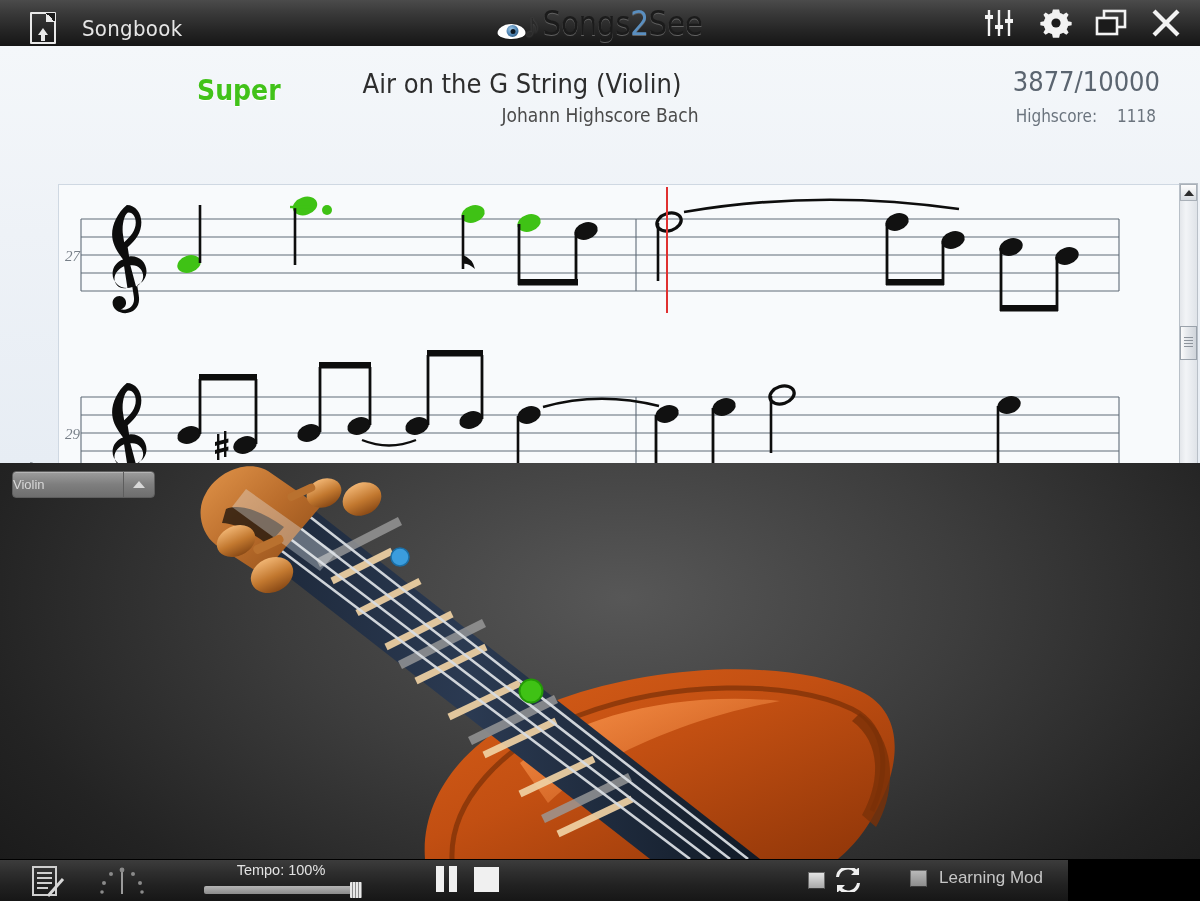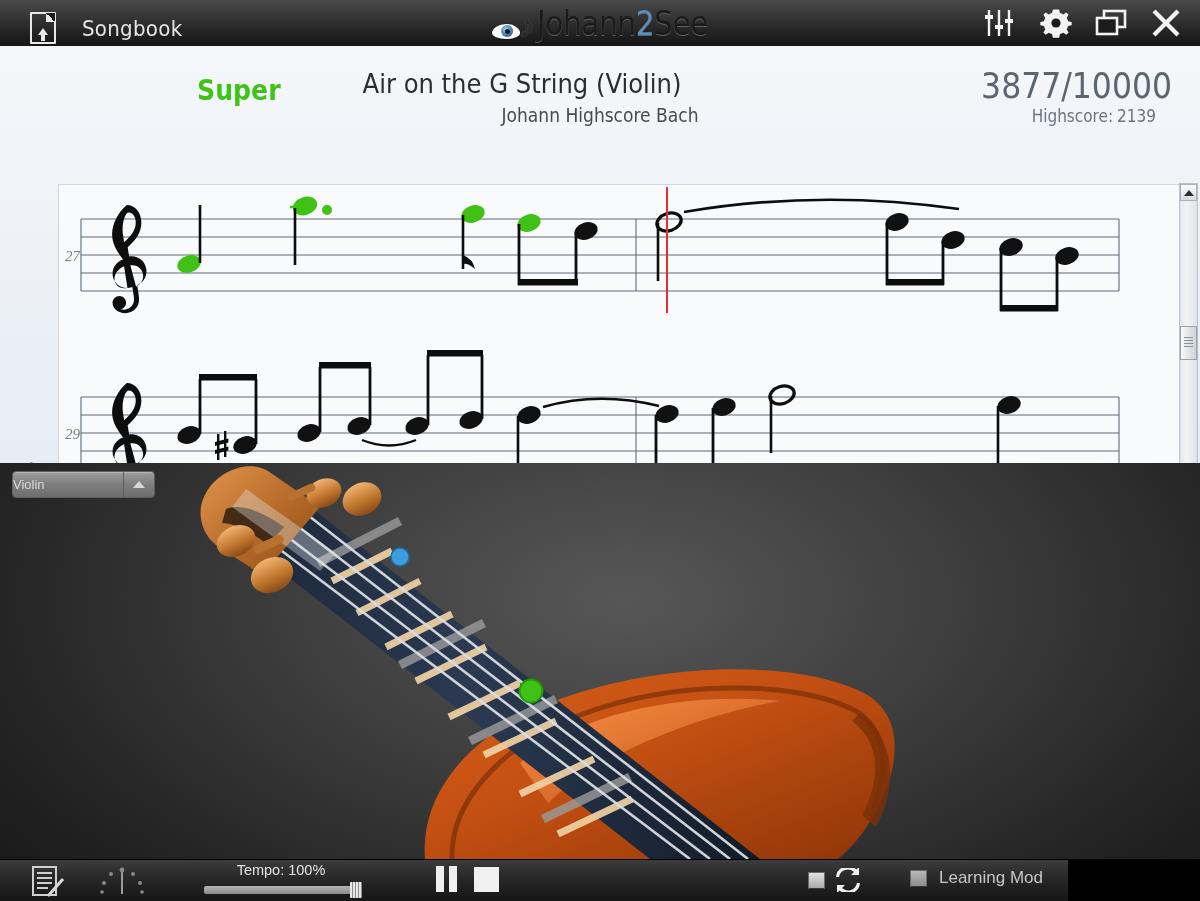--- a/index.html
+++ b/index.html
@@ -87,27 +87,27 @@
     position:absolute; left:0; top:22px; width:1044px; text-align:center;
     color:#2d2d2d; font-size:27px;
     font-family:"DejaVu Sans Condensed","Liberation Sans",sans-serif;
   }
   #composer {
     position:absolute; left:0; top:58px; width:1200px; text-align:center;
     color:#4a4a4a; font-size:19px;
     font-family:"DejaVu Sans Condensed","Liberation Sans",sans-serif;
   }
   #score-val {
-    position:absolute; right:28px; top:20px; color:#5b6570; font-size:35px;
+    position:absolute; right:40px; top:20px; color:#5b6570; font-size:27px;
     font-family:"DejaVu Sans Condensed","Liberation Sans",sans-serif;
   }
   #highscore-row {
     position:absolute; right:44px; top:60px; color:#6b747e; font-size:17px;
     font-family:"DejaVu Sans Condensed","Liberation Sans",sans-serif;
-    display:flex; gap:4px;
+    display:flex; gap:20px;
   }
 
   
   #staffwrap {
     position:absolute; left:58px; top:138px; width:1122px; height:312px;
     background:#f8fafc; border:1px solid #cfd8e2; border-right:none;
     overflow:hidden;
   }
   #staffsvg { display:block; }
 
@@ -203,21 +203,21 @@
     </div>
     <div id="tb-songbook">Songbook</div>
 
     <div id="tb-logo">
       <div class="eye">
         <div class="white"></div>
         <div class="iris"></div>
         <div class="pupil"></div>
       </div>
       <div class="note">♪</div>
-      <div class="word"><span>Johann</span><span class="two">2</span><span>See</span></div>
+      <div class="word"><span>Songs</span><span class="two">2</span><span>See</span></div>
     </div>
 
     <div id="tb-icons">
       <svg class="tbicon" width="34" height="30" viewBox="0 0 34 30">
         <g stroke="#f2f2f2" stroke-width="2.4" fill="none">
           <line x1="5" y1="2" x2="5" y2="28"></line>
           <line x1="15" y1="2" x2="15" y2="28"></line>
           <line x1="25" y1="2" x2="25" y2="28"></line>
         </g>
         <rect x="1" y="7" width="8" height="4" fill="#f2f2f2"></rect>
@@ -246,21 +246,21 @@
 
   <div id="scorepane">
 
     <div id="header-row">
       <div id="super">Super</div>
       <div id="title">Air on the G String (Violin)</div>
       <div id="composer">Johann Highscore Bach</div>
       <div id="score-val">3877/10000</div>
       <div id="highscore-row">
         <span>Highscore:</span>
-        <span>2139</span>
+        <span>1118</span>
       </div>
     </div>
 
     <div id="staffwrap">
       <svg id="staffsvg" width="1122" height="312" viewBox="0 0 1122 312">
         <defs>
           <g id="trebleclef">
             <path d="M33.5 2 C24 10 18 22 18 33 c0 9 4 16 9 23 l2.5 3.4 c-6 2 -11 7.5 -11 15 0 8.6 7 15 15.2 15 2 0 3.9-.35 5.6-1 l1.5 9.5 c.2 1.3 .3 2.4 .3 3.5 0 6.4-4.8 10.9-10.8 10.9 -1.2 0-2.4-.2-3.4-.5 3.3-.6 5.8-3.4 5.8-6.9 0-3.9-3.1-7-7-7 -4 0-7.2 3.2-7.2 7.2 0 6.3 6.2 10.9 13.3 10.9 8.2 0 14.6-5.9 14.6-14.6 0-1.5-.15-3-.4-4.6 l-1.6-10.3 c5.8-2.4 9.8-8 9.8-14.6 0-8.8-7-15.8-15.7-15.8 -.9 0-1.8 .07-2.6 .2 l-1.5-9.6 c8.5-7.6 14.4-15.4 14.4-26.4 C48.8 10.5 42.5 2 33.5 2 z M35.5 10 c4.4 0 7.4 4.6 7.4 10.6 0 8.4-5.4 14.6-12.2 20.6 l-1.2-7.6 c-.3-2-.45-3.8-.45-5.5 0-9.6 3.1-18.1 6.45-18.1 z M30.6 66.5 l3.5 22.6 c-1.1 .4-2.3 .6-3.6 .6 -5.6 0-10-4.4-10-10 0-5.7 4.2-10.6 10.1-13.2 z M37.2 65.6 c.7-.1 1.4-.15 2.1-.15 6.3 0 11.4 5.1 11.4 11.5 0 5-3.1 9.2-7.5 10.9 z" fill="#0d0d0d"></path>
           </g>
           <g id="sharpsym">

